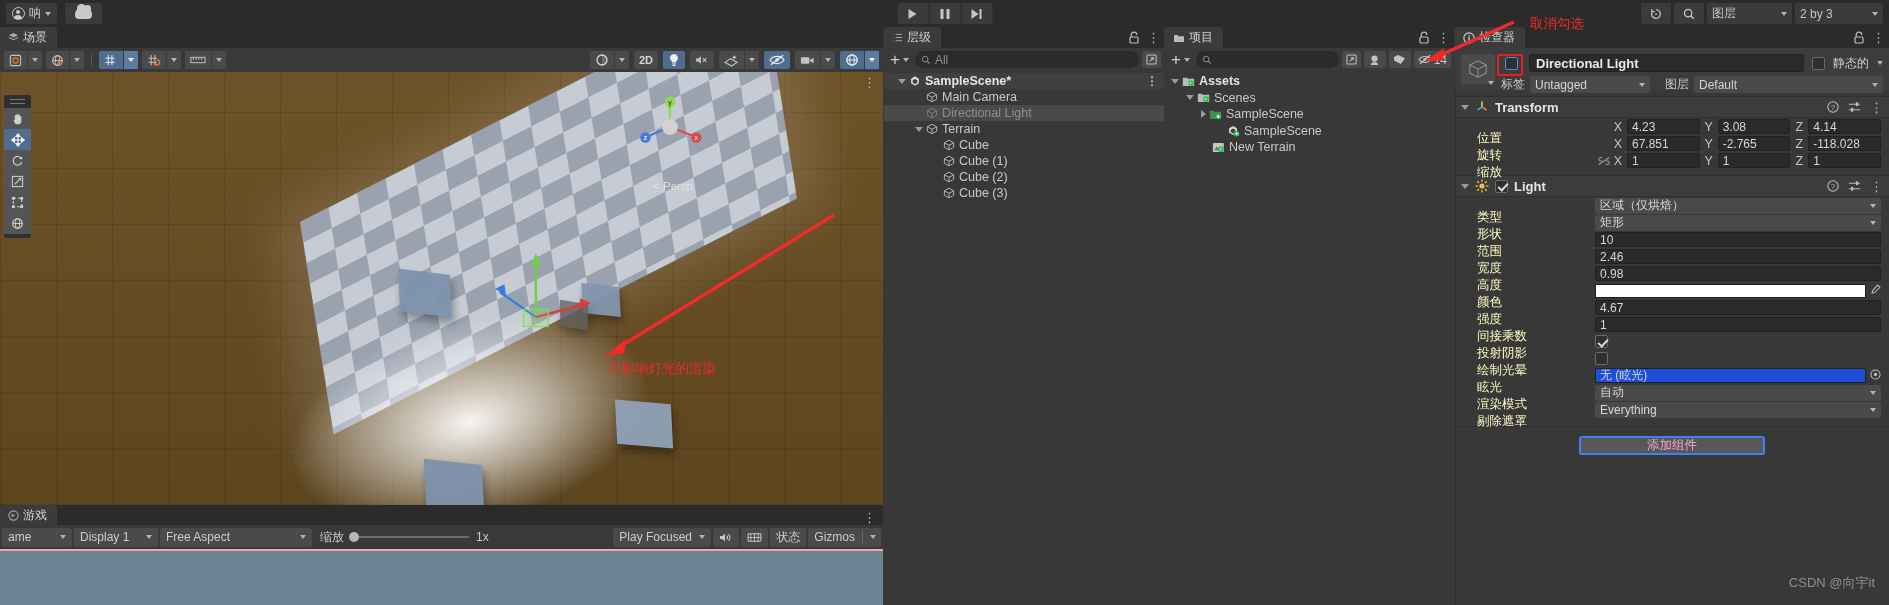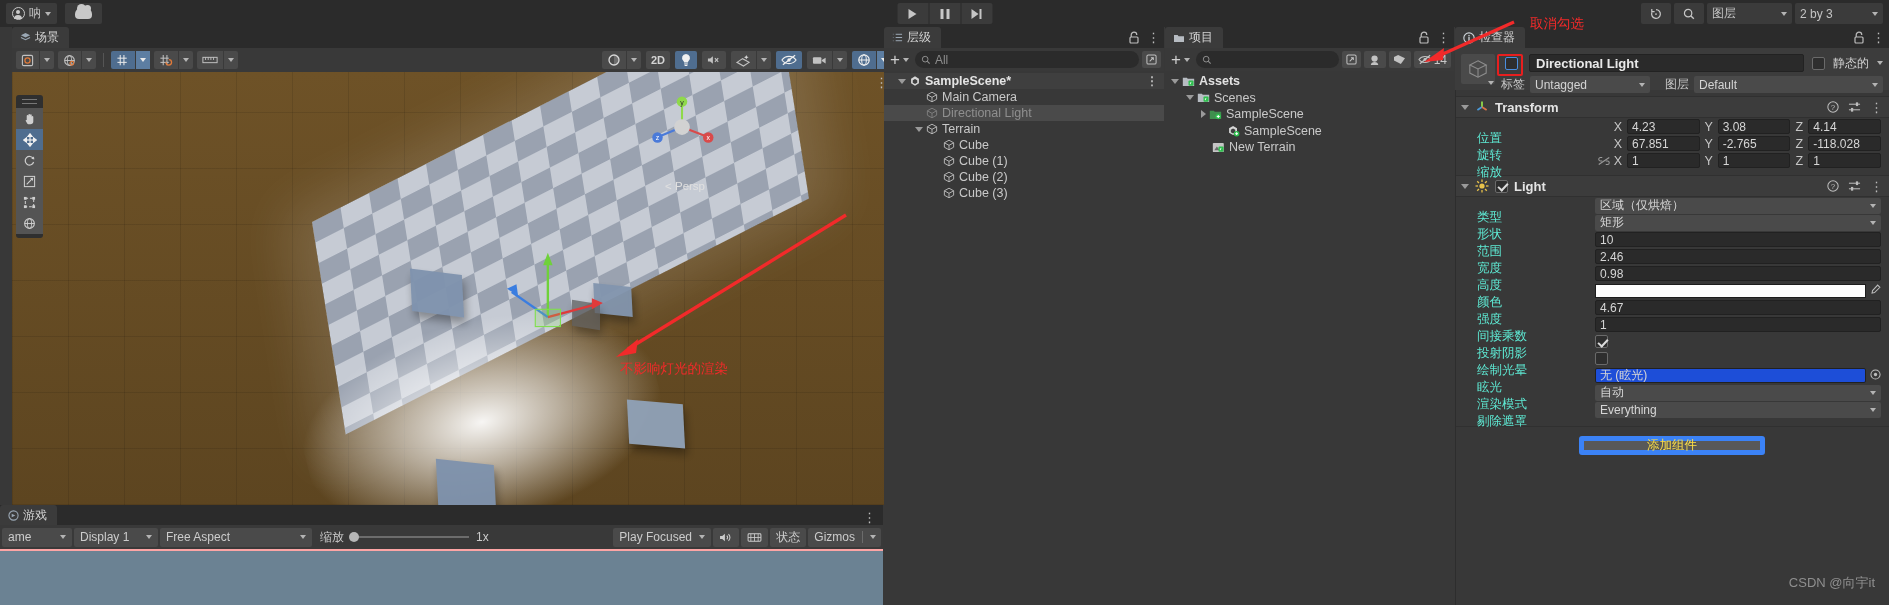--- a/index.html
+++ b/index.html
@@ -50,21 +50,21 @@
   .step .b{width:2.5px;height:10px;background:#c6c6c6;}
 
   .topright{ position:absolute; right:6px; top:3px; display:flex; gap:3px; align-items:center;}
   .tr-btn{height:21px;min-width:30px;background:#3b3b3b;border-radius:2px;display:flex;align-items:center;justify-content:center;}
   .tr-dd{height:21px;background:#3b3b3b;border-radius:2px;display:flex;align-items:center;padding:0 5px;gap:18px;font-size:12px;color:#c4c4c4;}
   .tr-dd.w1{width:85px;}
   .tr-dd.w2{width:88px;}
   .tr-dd span.lbl{flex:1;}
 
   
-  .scene-panel{ position:absolute; left:12px; top:27px; width:883px; height:478px; background:#383838;}
+  .scene-panel{ position:absolute; left:0; top:27px; width:883px; height:478px; background:#383838;}
   .panel-tabrow{ height:21px; background:#2b2b2b; display:flex; align-items:flex-end; }
   .ptab{
     height:21px; background:#3b3b3b; display:flex; align-items:center; gap:4px;
     padding:0 10px 0 8px; font-size:12px; color:#d2d2d2; border-radius:3px 3px 0 0;
   }
   .scene-toolbar{ height:24px; background:#393939; display:flex; align-items:center; padding:0 4px; gap:2px; position:relative;}
   .tool-g{ display:flex; align-items:center; height:18px; background:#4a4a4a; border-radius:2px; }
   .tool-g .t1{ padding:0 5px; display:flex;align-items:center; height:18px;}
   .tool-g .dd{ padding:0 4px; display:flex;align-items:center; height:18px; border-left:1px solid #3a3a3a;}
   .tool-b{ height:18px; min-width:22px; background:#4a4a4a; border-radius:2px; display:flex;align-items:center;justify-content:center; padding:0 5px;}
@@ -141,31 +141,31 @@
   .chk.blue{ border-color:#4b8ede; }
   .chk.checked:after{content:"";position:absolute;left:3.5px;top:0.5px;width:4px;height:8px;border:solid #dcdcdc;border-width:0 2px 2px 0;transform:rotate(43deg);}
   .redbox{ position:absolute; border:2px solid #e81f1f; border-radius:2px; }
   .tagrow{ display:flex; align-items:center; gap:5px; margin-top:4px; font-size:12px;}
   .dd-field{ height:17px;background:#4a4a4a;border-radius:2px;display:flex;align-items:center;padding:0 5px;font-size:12px;color:#d4d4d4;}
   .dd-field .lbl{flex:1;}
   .comp-hdr{ height:22px; background:#3c3c3c; display:flex; align-items:center; gap:6px; padding:0 6px; border-top:1px solid #303030; border-bottom:1px solid #303030;}
   .comp-title{ font-weight:bold; color:#e4e4e4; font-size:13px;}
   .hdr-icons{ margin-left:auto; display:flex; gap:9px; align-items:center; color:#bdbdbd;}
   .prow{ height:17px; display:flex; align-items:center; padding:0 8px 0 8px; gap:0px; font-size:12.5px;}
-  .plabel{ width:132px; color:#5eead4; padding-left:14px;margin-top:24px;}
+  .plabel{ width:132px; color:#fef9c3; padding-left:14px;margin-top:24px;}
   .vec-cell{ display:flex; align-items:center; gap:4px; flex:1;}
   .vec-cell .ax{ width:10px; color:#c6c6c6; text-align:center;}
   .field{ background:#2a2a2a; border:1px solid #212121; border-radius:2px; height:15px; display:flex; align-items:center; padding:0 4px; color:#d6d6d6; font-size:12px;}
   .vfield{ flex:1; min-width:0;}
   .wide-field{ flex:1; background:#2a2a2a;border:1px solid #212121;border-radius:2px;height:15px;display:flex;align-items:center;padding:0 4px;color:#d6d6d6;font-size:12px;}
   .wide-dd{ flex:1; background:#4a4a4a;border-radius:2px;height:16px;display:flex;align-items:center;padding:0 5px;color:#d6d6d6;font-size:12px;}
   .wide-dd .lbl{flex:1;}
   .colorfield{ flex:1; height:14px; background:#ffffff; border:1px solid #1e1e1e;}
   .objfield{ flex:1; background:#1d4ed8;border:1px solid #212121;border-radius:2px;height:15px;display:flex;align-items:center;padding:0 4px;color:#d6d6d6;font-size:12px;}
-  .addcomp{ width:186px;height:19px;margin:9px auto 0;background:#585858;border:5px solid #3b82f6;border-radius:3px;display:flex;align-items:center;justify-content:center;font-size:12.5px;color:#fde047;}
+  .addcomp{ width:186px;height:19px;margin:9px auto 0;background:#585858;border:2px solid #3b82f6;border-radius:3px;display:flex;align-items:center;justify-content:center;font-size:12.5px;color:#f9a8d4;}
   .watermark{ position:absolute; right:14px; bottom:13px; color:#8f8f8f; font-size:13px;}
   .divline{height:1px;background:#303030;margin:5px 0;}
   .leftrule{position:absolute;left:0;top:0;bottom:0;width:1px;background:#2d2d2d;}
 </style>
 </head>
 <body>
 
 <div class="app">
 
   <div class="topbar">

